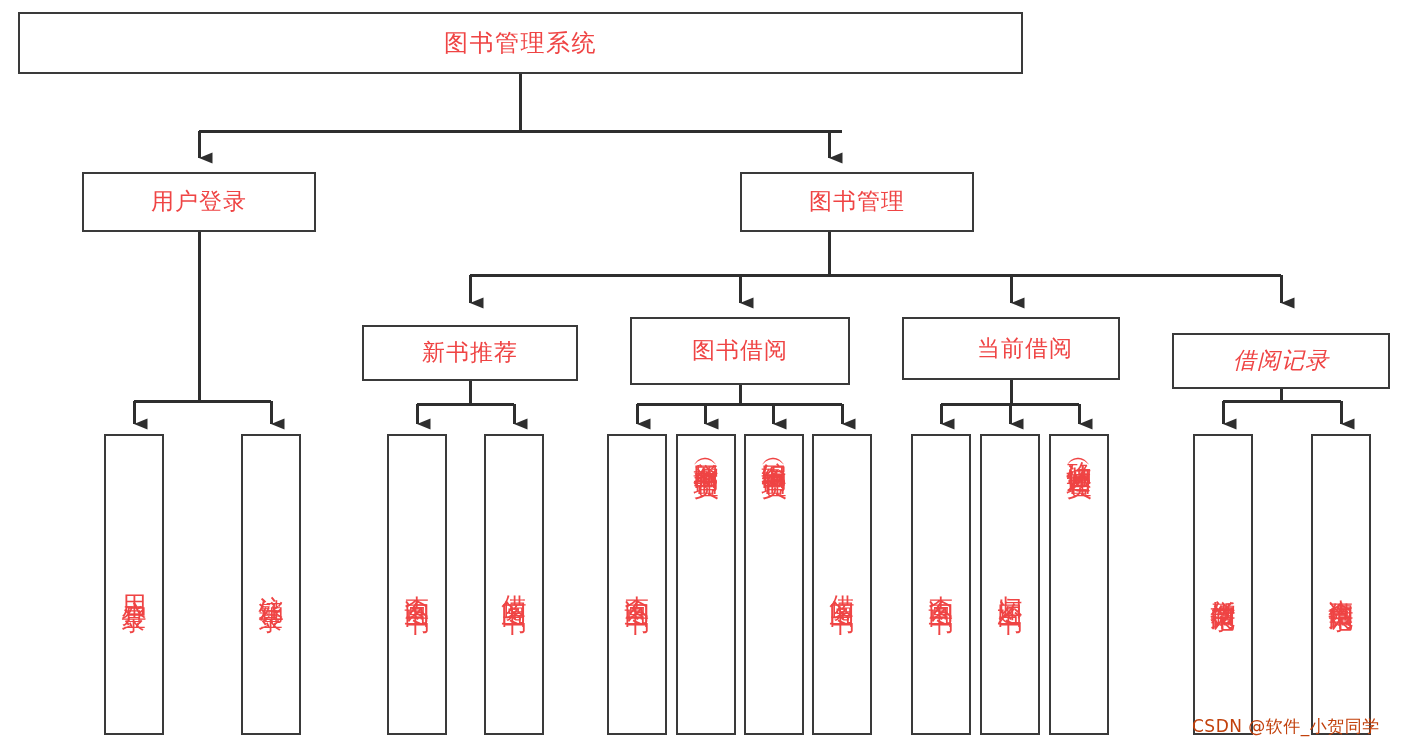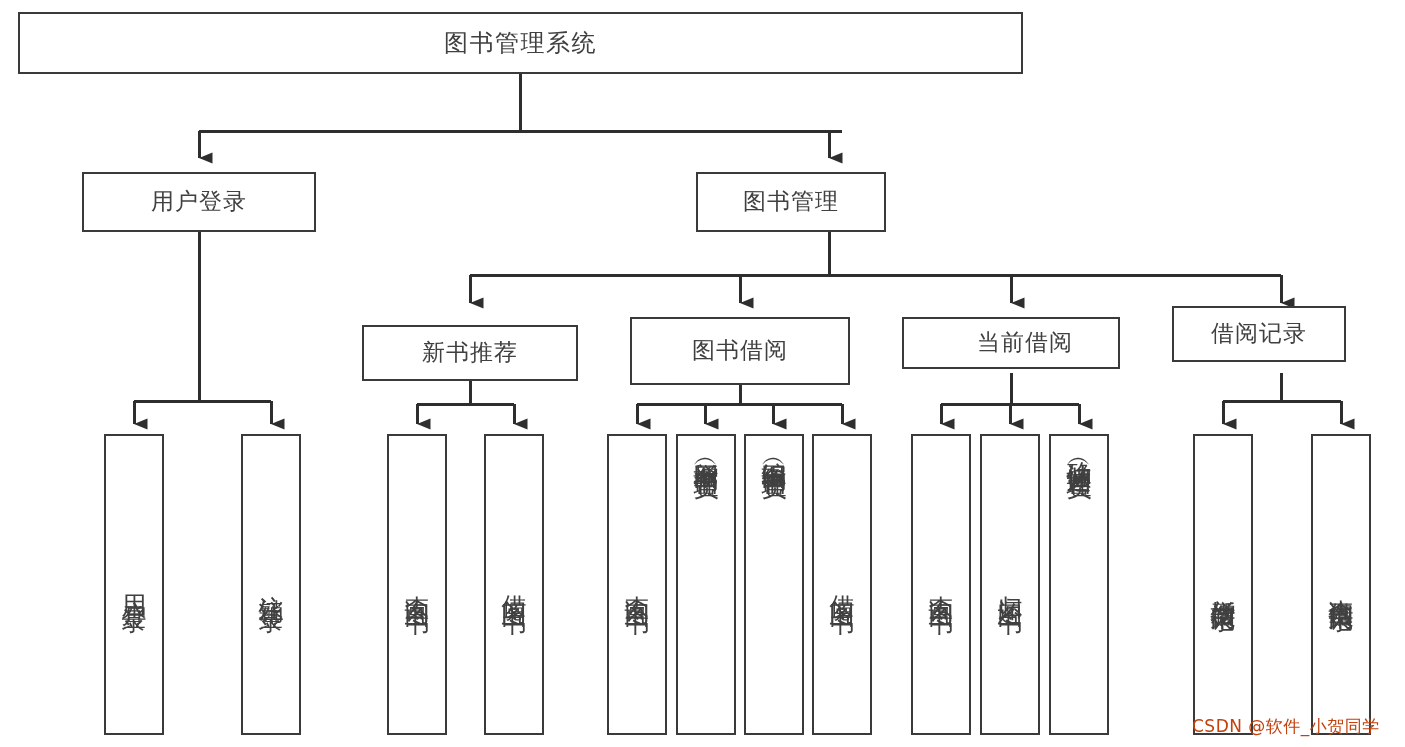--- a/index.html
+++ b/index.html
@@ -17,21 +17,21 @@
   #edges{position:absolute;left:0;top:0;width:1405px;height:747px;}
 
   .node{
     position:absolute;
     box-sizing:border-box;
     border:2px solid #3a3a3a;
     background:#ffffff;
     display:flex;
     align-items:center;
     justify-content:center;
-    color:#404040;
+    color:#ef4444;
   }
   .node .lbl{
     display:block;
     text-align:center;
     line-height:1.12;
     white-space:nowrap;
   }
   
   .node.h .lbl{font-size:23px;letter-spacing:1px;}
   .node.root .lbl{font-size:24px;letter-spacing:1.5px;}
@@ -118,34 +118,34 @@
     </g>
   </svg>
 
   <div class="node h root" style="left:18px;top:12px;width:1005px;height:62px;">
     <span class="lbl">图书管理系统</span>
   </div>
 
   <div class="node h" style="left:82px;top:172px;width:234px;height:60px;">
     <span class="lbl">用户登录</span>
   </div>
-  <div class="node h" style="left:696px;top:172px;width:190px;height:60px;">
+  <div class="node h" style="left:740px;top:172px;width:234px;height:60px;">
     <span class="lbl">图书管理</span>
   </div>
 
   <div class="node h" style="left:362px;top:325px;width:216px;height:56px;">
     <span class="lbl">新书推荐</span>
   </div>
   <div class="node h" style="left:630px;top:317px;width:220px;height:68px;">
     <span class="lbl">图书借阅</span>
   </div>
-  <div class="node h" style="left:902px;top:317px;width:218px;height:52px;padding-left:28px;">
+  <div class="node h" style="left:902px;top:317px;width:218px;height:63px;padding-left:28px;">
     <span class="lbl">当前借阅</span>
   </div>
-  <div class="node h" style="left:1172px;top:306px;width:174px;height:56px;">
+  <div class="node h" style="left:1172px;top:333px;width:218px;height:56px;font-style:italic;">
     <span class="lbl">借阅记录</span>
   </div>
 
   <div class="node v" style="left:104px;top:434px;width:60px;height:301px;">
     <span class="lbl">用户登录</span>
   </div>
   <div class="node v" style="left:241px;top:434px;width:60px;height:301px;">
     <span class="lbl">注销登录</span>
   </div>
 

